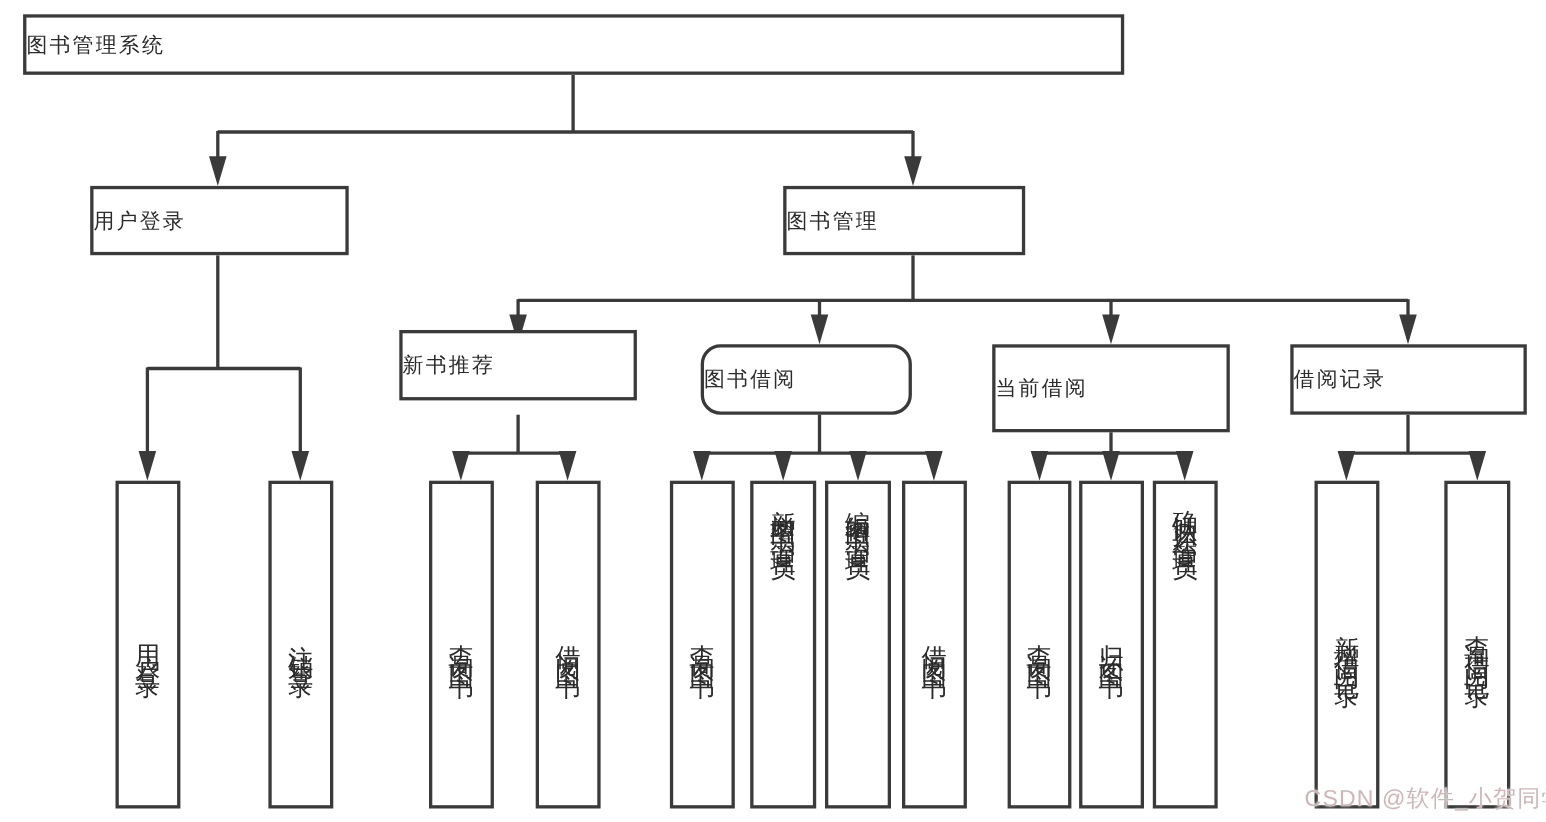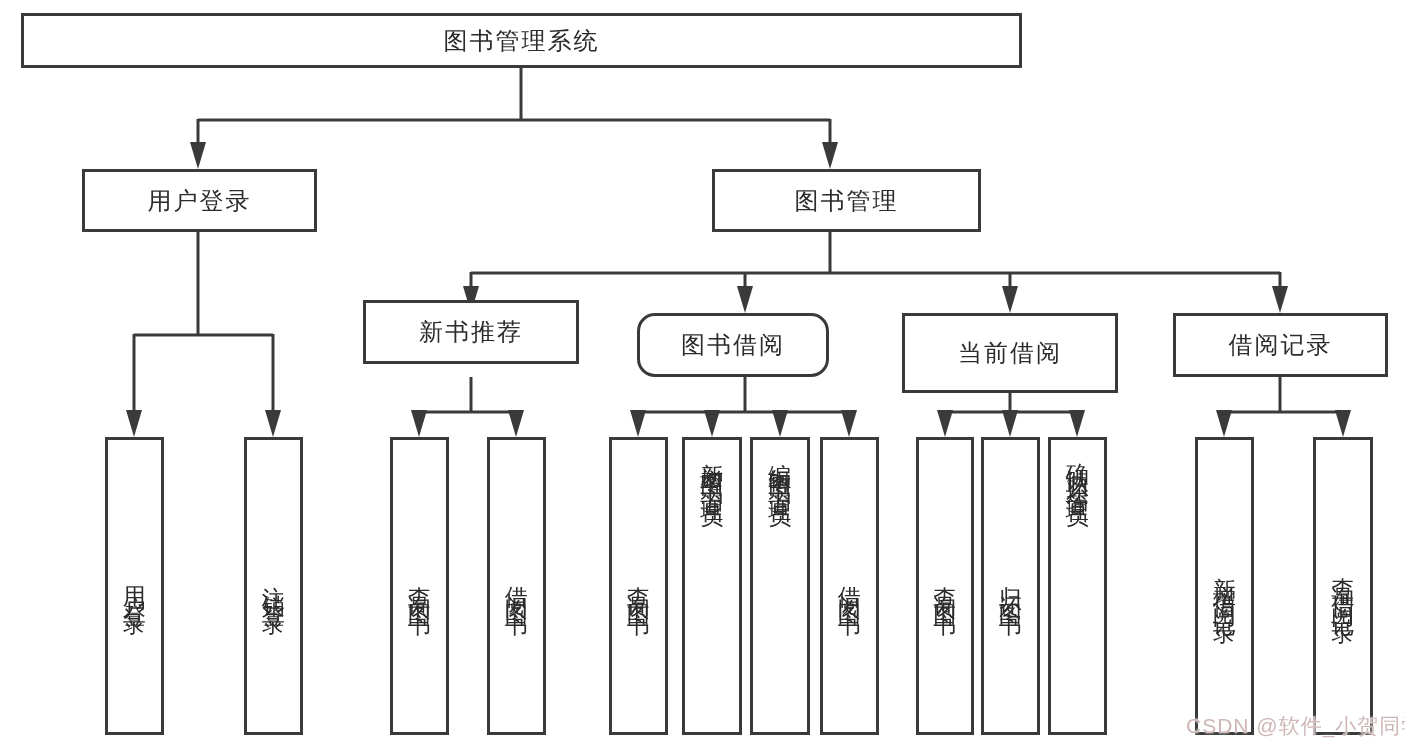--- a/index.html
+++ b/index.html
@@ -21,22 +21,21 @@
     width: 1405px; height: 747px;
     z-index: 1;
   }
   .node {
     position: absolute;
     box-sizing: border-box;
     border: 3px solid #3a3a3a;
     background: #ffffff;
     display: flex;
     align-items: center;
-    justify-content: center;
-    font-size: 24px;
+    font-size: 19px;
     letter-spacing: 2px;
     color: #2b2b2b;
     z-index: 2;
   }
   .leaf {
     position: absolute;
     top: 437px;
     height: 298px;
     box-sizing: border-box;
     border: 3px solid #3a3a3a;
@@ -136,21 +135,21 @@
     </g>
   </svg>
 
   <div class="node" style="left:21px; top:13px; width:1001px; height:55px;">
     <span>图书管理系统</span>
   </div>
 
   <div class="node" style="left:82px; top:169px; width:235px; height:63px;">
     <span>用户登录</span>
   </div>
-  <div class="node" style="left:712px; top:169px; width:269px; height:63px;">
+  <div class="node" style="left:712px; top:169px; width:220px; height:63px;">
     <span>图书管理</span>
   </div>
 
   <div class="node" style="left:363px; top:300px; width:216px; height:64px;">
     <span>新书推荐</span>
   </div>
   <div class="node" style="left:637px; top:313px; width:192px; height:64px;border-radius:18px;">
     <span>图书借阅</span>
   </div>
   <div class="node" style="left:902px; top:313px; width:216px; height:80px;">

